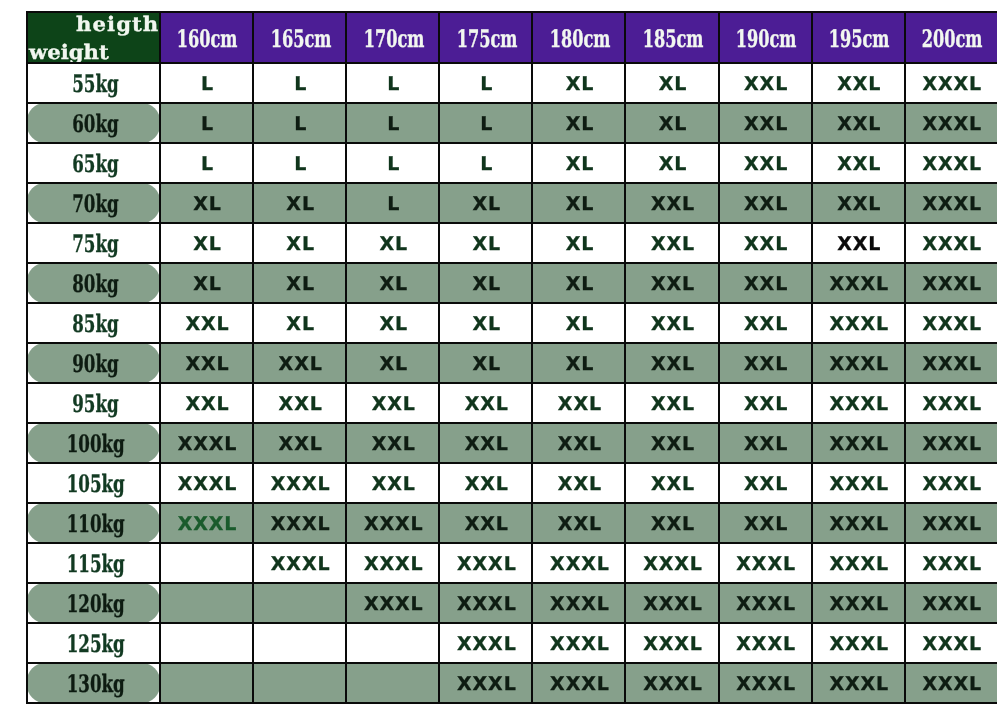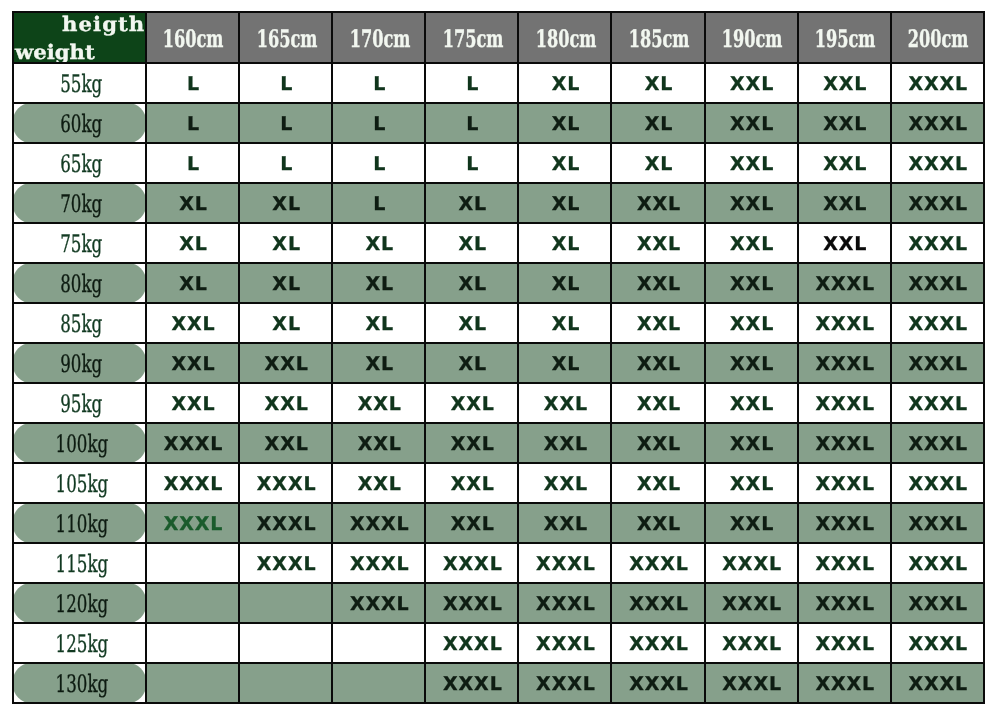--- a/index.html
+++ b/index.html
@@ -11,21 +11,21 @@
     text-rendering: geometricPrecision;
   }
   body {
     width: 997px;
     height: 717px;
     overflow: hidden;
     font-family: "DejaVu Serif", serif;
   }
   #chart-wrap {
     position: absolute;
-    left: 12px;
+    left: 26px;
     top: 11px;
     width: 971px;
     height: 693px;
   }
   table.size-chart {
     border-collapse: collapse;
     table-layout: fixed;
     width: 971px;
     border: 2px solid #0a0a0a;
   }
@@ -39,21 +39,21 @@
   }
   col.c-first { width: 133px; }
   col.c-h { width: 93.1px; }
 
   th.corner {
     background: #0d4418;
     position: relative;
     height: 49px;
   }
   th.head {
-    background: #737373;
+    background: #4c1d95;
     color: #f2f7f0;
     height: 49px;
   }
   tbody td { height: 38px; }
   .hdr-txt {
     display: inline-block;
     font-family: "DejaVu Serif", serif;
     font-weight: bold;
     font-size: 24px;
     line-height: 1;
@@ -91,21 +91,21 @@
     transform-origin: left top;
     white-space: nowrap;
     -webkit-text-stroke: 0.35px currentColor;
   }
 
   tr.row-white td { background: #ffffff; }
   tr.row-green td { background: #86a08b; }
 
   td.rowhead {
     font-family: "DejaVu Serif", serif;
-    font-weight: normal;
+    font-weight: bold;
     color: #123a22;
     -webkit-text-stroke: 0.35px currentColor;
   }
   td.rowhead .lbl {
     display: inline-block;
     font-size: 24px;
     line-height: 1;
     transform: scaleX(0.695);
     position: relative;
     left: 2px;

